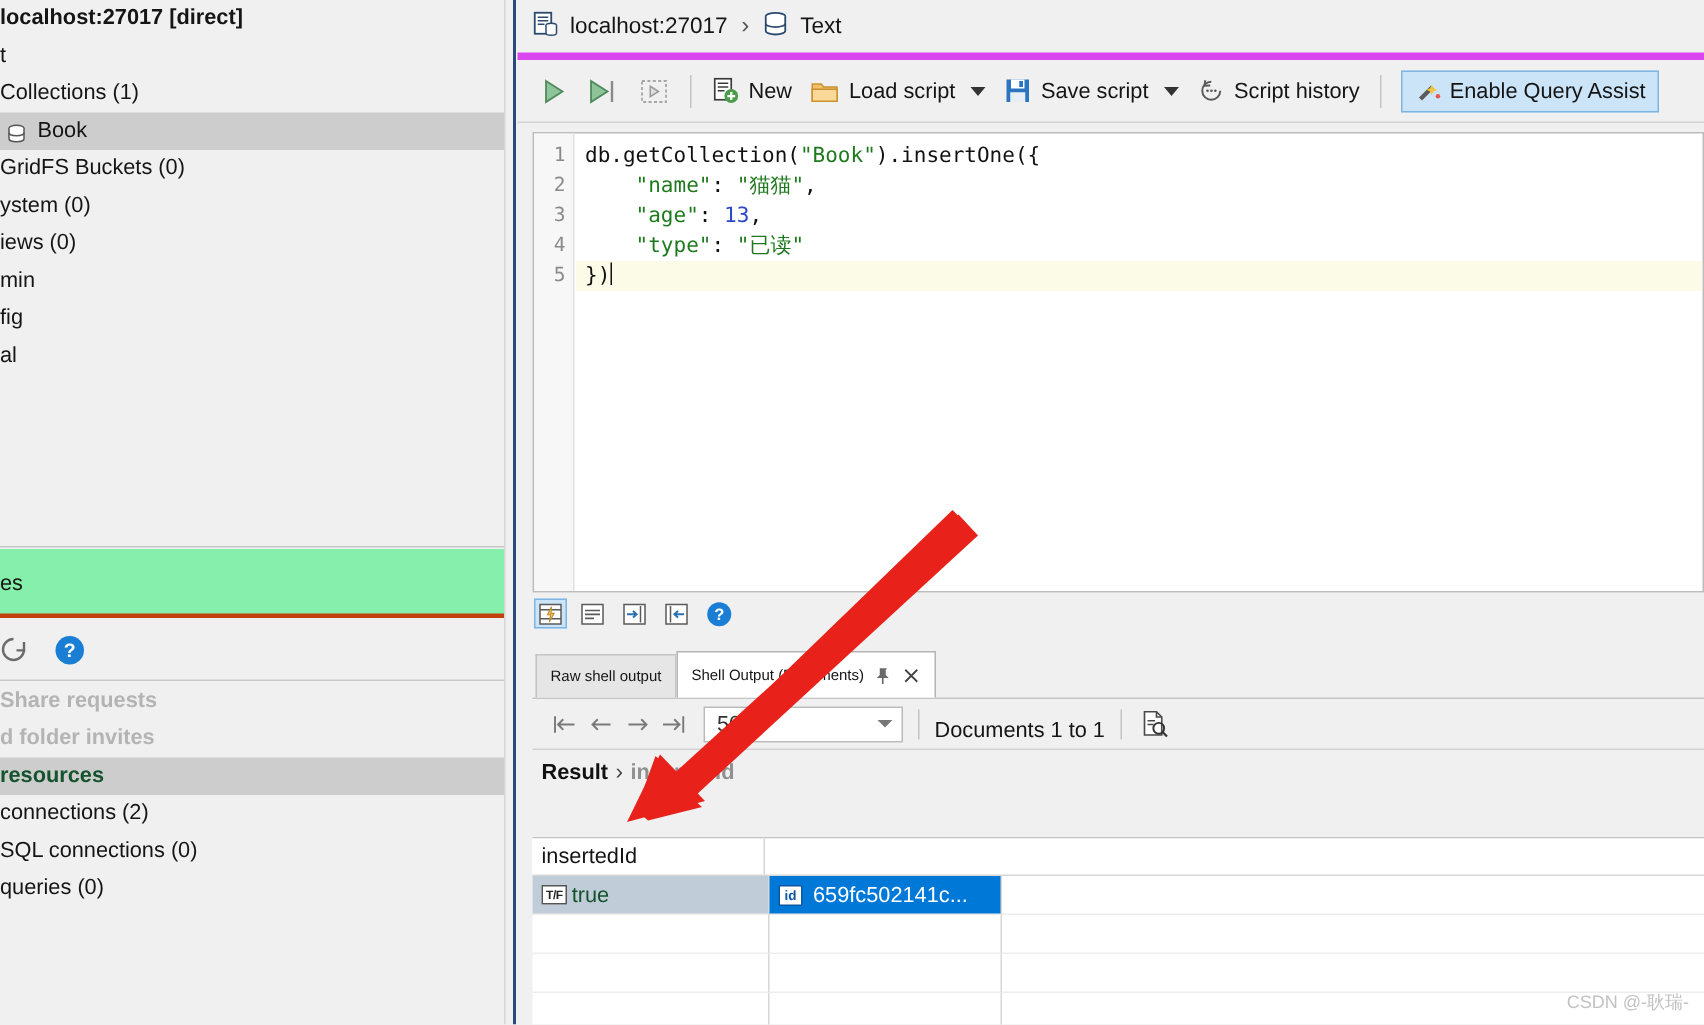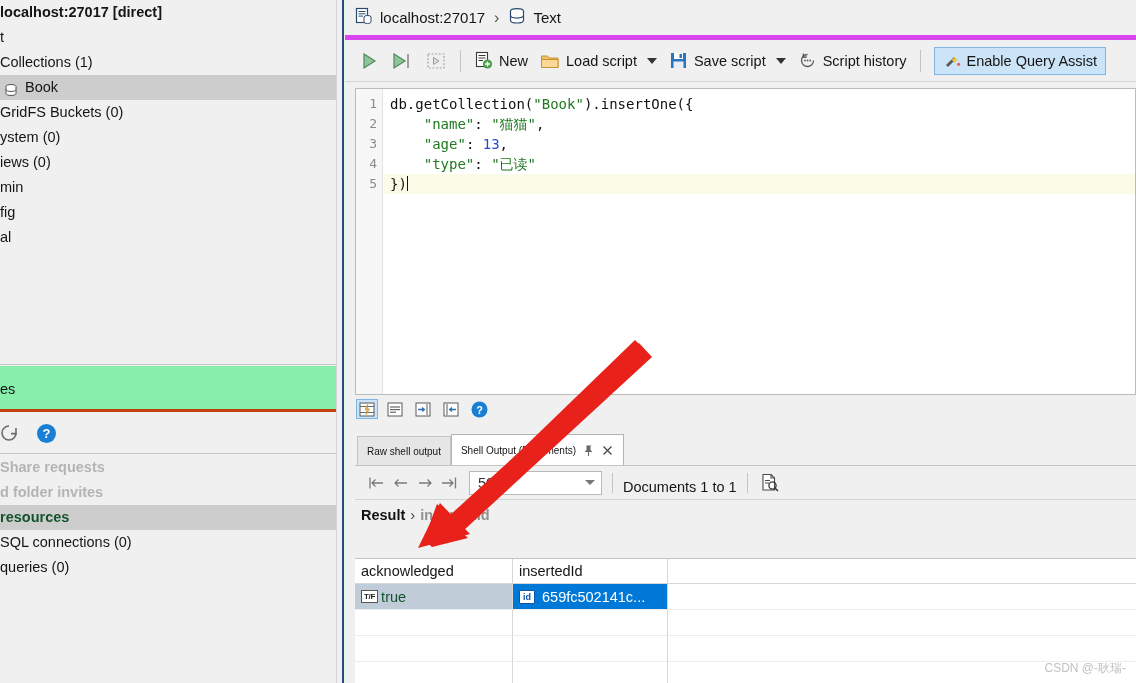--- a/index.html
+++ b/index.html
@@ -284,20 +284,21 @@
           <circle cx="10.5" cy="10.5" r="9.5" fill="#1a7fd4"></circle>
           <text x="10.5" y="15" font-size="13" font-weight="bold" fill="#ffffff" text-anchor="middle" font-family="Liberation Sans, sans-serif">?</text>
         </svg>
       </span>
     </div>
 
     <div class="sb-list">
       <div class="sb-item muted">Share requests</div>
       <div class="sb-item muted">d folder invites</div>
       <div class="sb-item hdr">resources</div>
+      <div class="sb-item">connections (2)</div>
       <div class="sb-item">SQL connections (0)</div>
       <div class="sb-item">queries (0)</div>
     </div>
   </div>
 
   <div class="sb-divider"></div>
   <div class="sb-divider2"></div>
 
   <div class="main">
 
@@ -508,21 +509,20 @@
     </div>
 
     <div class="res-crumb">
       <span class="b1">Result</span>
       <span class="chev">›</span>
       <span class="b2">insertedId</span>
     </div>
 
     <div class="grid">
       <div class="grid-row header">
-        <div class="gcell c1">acknowledged</div>
         <div class="gcell c2">insertedId</div>
         <div class="gcell c3"></div>
       </div>
       <div class="grid-row">
         <div class="gcell c1 selrow">
           <span class="tf-badge">T/F</span>
           <span class="val-true">true</span>
         </div>
         <div class="gcell c2 selcell">
           <span class="id-badge">id</span>

